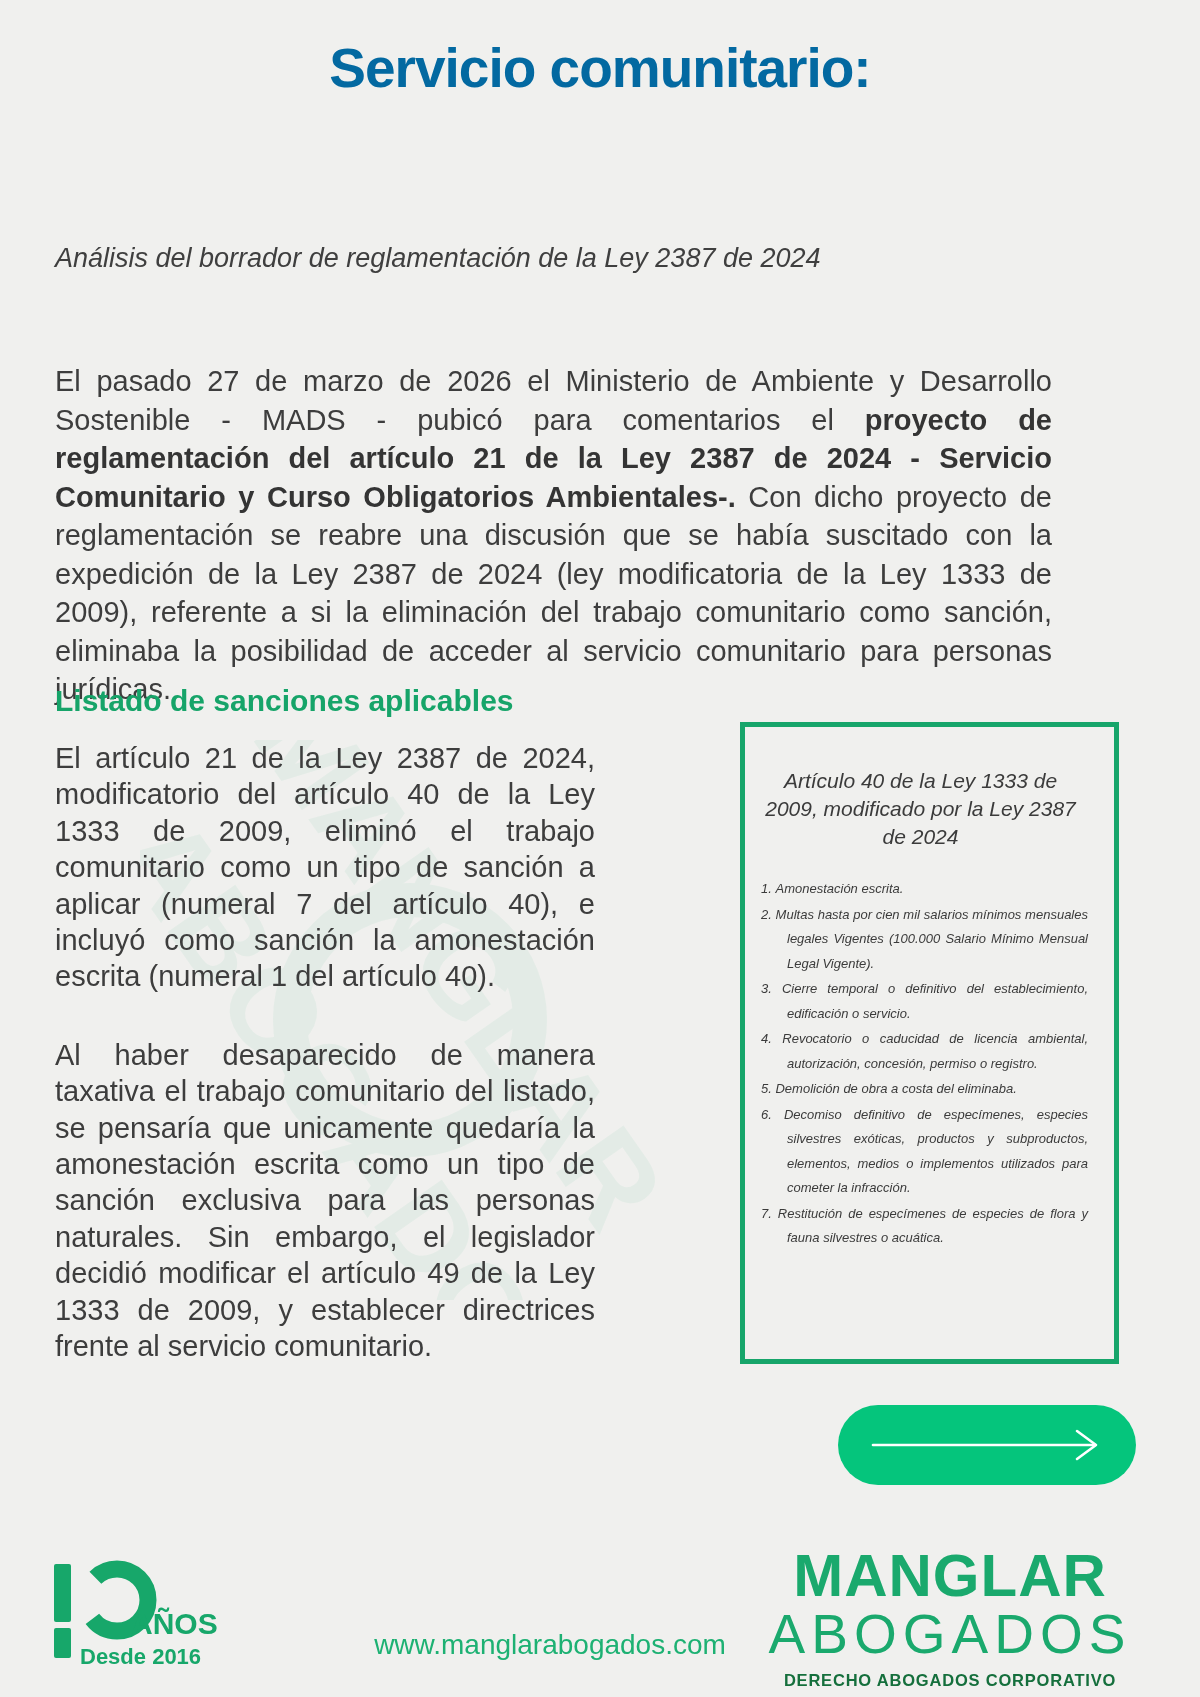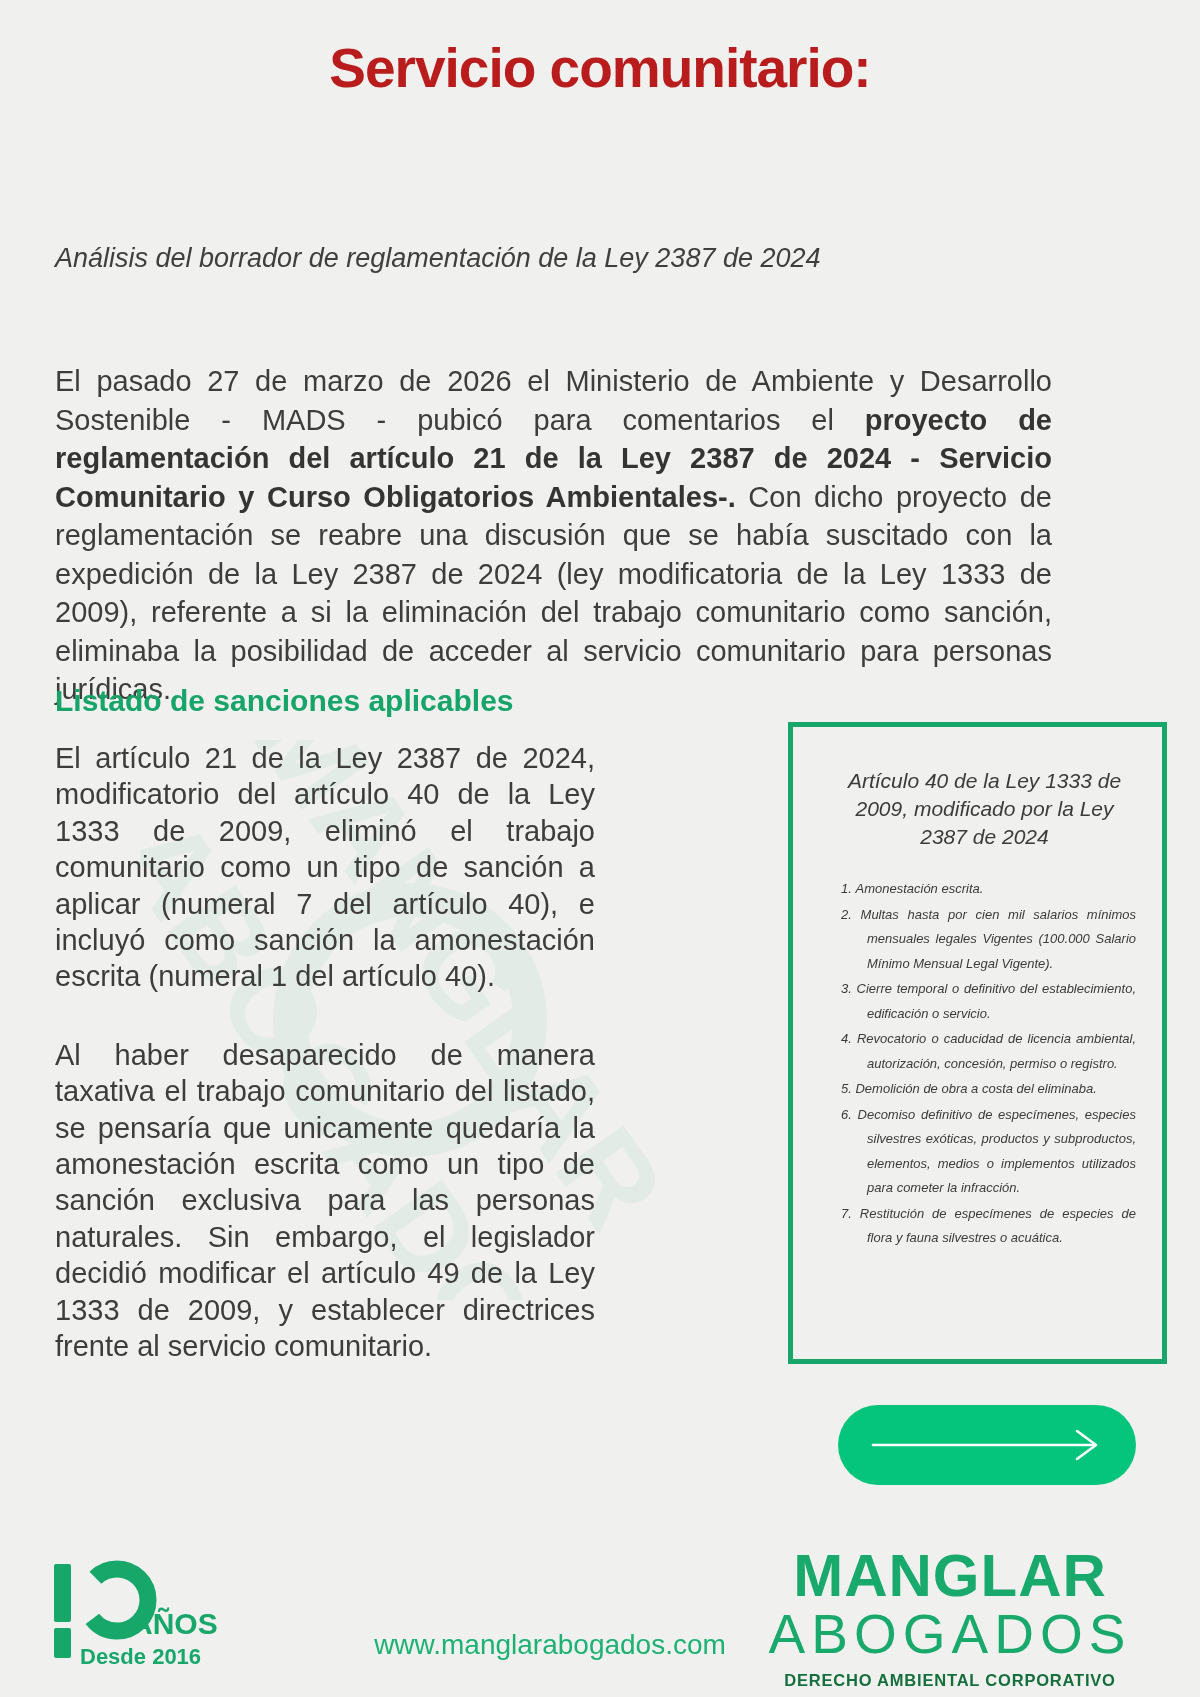--- a/index.html
+++ b/index.html
@@ -11,21 +11,21 @@
     margin: 0 auto;
     background: #f0f0ee;
     overflow: hidden;
     font-family: "Liberation Sans", sans-serif;
     color: #3f3f3f;
   }
 
   
   .header { position: absolute; top: 36px; left: 0; width: 100%; text-align: center; }
   .title-dark {
-    font-size: 55px; font-weight: 700; color: #b91c1c; letter-spacing: -1px;
+    font-size: 55px; font-weight: 700; color: #0369a1; letter-spacing: -1px;
   }
   .title-green {
     margin: 6px auto 0; max-width: 780px;
     font-size: 48px; font-weight: 700; color: #17a76a; line-height: 1.13; letter-spacing: -1px;
   }
   .subtitle {
     position: absolute; top: 243px; left: 55px; width: 995px;
     text-align: left; font-style: italic; font-size: 27px; color: #3f3f3f;
   }
 
@@ -50,22 +50,21 @@
   }
   .left-col p {
     font-size: 29px; line-height: 36.4px; text-align: justify; color: #3d3d3d;
     margin-bottom: 42px;
   }
 
   
   .law-box {
     position: absolute; top: 722px; left: 740px; width: 379px; height: 642px;
     border: 5px solid #16a56a; background: #f0f0ee;
-    padding: 40px 26px 20px 40px;
-    margin-left: 48px;
+    padding: 40px 26px 20px 8px;
   }
   .law-box-title {
     font-style: italic; font-size: 21px; line-height: 28px; text-align: center;
     color: #3b3b3b; margin: 0 auto 26px; max-width: 330px;
   }
   .law-list {
     list-style: decimal inside; font-style: italic; font-size: 13px;
     line-height: 24.5px; color: #3b3b3b; padding-left: 8px;
   }
   .law-list li {
@@ -160,16 +159,16 @@
       <text x="93" y="82" font-family="Liberation Sans, sans-serif" font-weight="700" font-size="30" fill="#17a76a">AÑOS</text>
       <text x="42" y="112" font-family="Liberation Sans, sans-serif" font-weight="700" font-size="22" fill="#17a76a">Desde 2016</text>
     </svg>
   </div>
 
   <a class="site-url" href="#">www.manglarabogados.com</a>
 
   <div class="brand">
     <div class="brand-name">MANGLAR</div>
     <div class="brand-sub">ABOGADOS</div>
-    <div class="brand-tagline">DERECHO AMBIENTAL CORPORATIVO</div>
+    <div class="brand-tagline">DERECHO ABOGADOS CORPORATIVO</div>
   </div>
 
 </div>
 
 </body></html>

